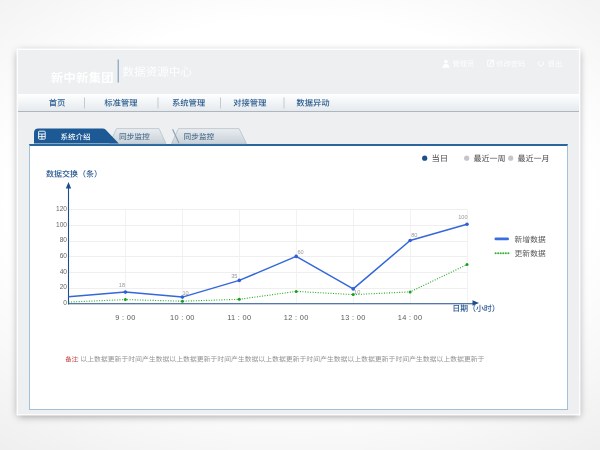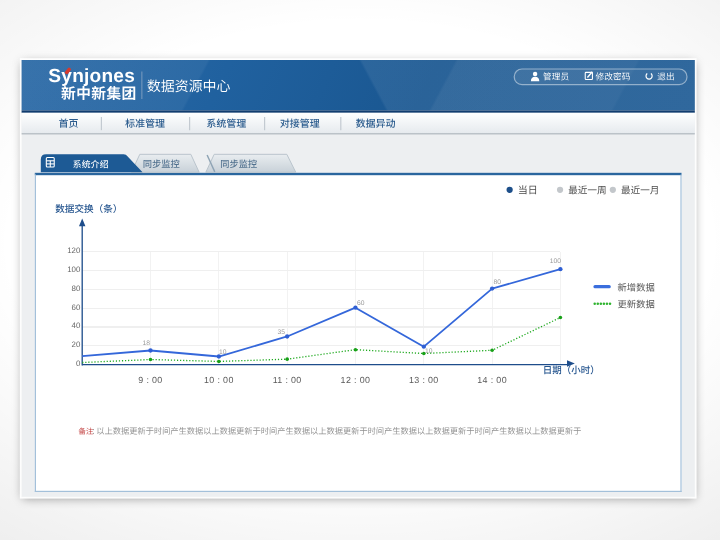--- a/index.html
+++ b/index.html
@@ -9,25 +9,20 @@
 #hdr .sheen{position:absolute;inset:0;background:linear-gradient(62deg,rgba(255,255,255,0) 52%,rgba(255,255,255,0.07) 52.4%,rgba(255,255,255,0.07) 100%),linear-gradient(118deg,rgba(255,255,255,0) 62%,rgba(255,255,255,0.05) 62.4%,rgba(255,255,255,0.05) 88%,rgba(255,255,255,0.02) 88.4%),linear-gradient(298deg,rgba(255,255,255,0) 73%,rgba(255,255,255,0.05) 73.4%,rgba(255,255,255,0.05) 100%)}
 #logo{position:absolute;left:22.3px;top:4.9px;color:#fff;font-weight:bold;font-size:15.9px;letter-spacing:0.2px}
 #logo .acc{position:absolute;left:15.2px;top:1.6px;width:2.7px;height:6.4px;background:#d63a2e;border-radius:1.3px;transform:rotate(40deg)}
 #pill{position:absolute;left:409.5px;top:7px;width:145px;height:13.5px;border:1px solid rgba(255,255,255,0.45);border-radius:7px;background:rgba(255,255,255,0.05)}
 #nav{position:absolute;left:0;top:44px;width:100%;height:18px;background:linear-gradient(#feffff,#e6eaee);border-bottom:1px solid #aeb7bf}
 #panel{position:absolute;left:10.5px;top:93.5px;width:539px;height:266.7px;background:#fff;border-top:2.2px solid #2a669e;border-left:1px solid #a3c0da;border-right:1px solid #a3c0da;border-bottom:1px solid #a3c0da}
 #ov{position:absolute;left:0;top:0;width:600px;height:450px}
 </style></head><body>
 <div id="vig"></div>
 <div id="app">
-  <div id="hdr">
-      <div class="sheen"></div>
-      <div id="logo">Synjones<span class="acc"></span></div>
-      <div id="pill"></div>
-    </div>
   <div id="nav"></div>
   <div id="panel"></div>
 </div>
 <svg id="ov" viewBox="0 0 600 450">
     <defs>
       <path id="g0" d="M267 220 362 187Q333 148 295 108Q257 68 217 34Q177 -1 139 -28Q130 -18 115 -7Q100 5 84 17Q68 28 56 35Q115 70 172 120Q229 169 267 220ZM629 176 705 225Q745 197 790 162Q834 126 874 91Q914 57 940 28L858 -29Q834 -1 796 35Q757 72 713 109Q669 146 629 176ZM459 300H555V28Q555 -8 546 -28Q536 -49 507 -61Q479 -72 439 -74Q399 -76 343 -76Q340 -55 329 -29Q319 -2 308 17Q337 16 363 15Q390 14 410 15Q430 15 439 15Q451 16 455 19Q459 22 459 31ZM795 842 863 763Q788 745 699 731Q610 718 512 708Q415 698 316 692Q217 685 124 681Q122 699 115 723Q108 748 100 764Q192 768 288 775Q385 782 478 791Q571 801 652 814Q734 826 795 842ZM132 237Q130 246 126 262Q121 277 115 294Q110 311 104 323Q131 327 164 340Q197 354 244 377Q270 389 320 417Q370 444 434 483Q498 523 565 570Q632 617 694 668L764 606Q627 501 482 418Q336 336 195 277V274Q195 274 185 271Q175 267 163 262Q151 256 142 250Q132 243 132 237ZM132 237 130 304 188 335 813 377Q811 360 811 338Q811 315 811 302Q667 291 563 283Q459 275 387 270Q316 264 270 259Q225 255 198 251Q172 248 157 245Q142 241 132 237ZM182 450Q180 459 176 474Q171 489 166 505Q160 521 156 532Q172 535 190 545Q208 555 230 571Q242 579 265 597Q289 615 318 640Q347 666 378 696Q409 726 435 757L514 712Q451 648 380 590Q308 533 238 492V489Q238 489 230 486Q221 482 210 476Q199 470 190 463Q182 456 182 450ZM182 450 181 512 229 539 583 556Q580 539 577 518Q574 497 573 483Q452 477 379 472Q306 467 267 463Q228 460 210 457Q192 454 182 450ZM654 443 726 480Q764 446 803 405Q842 365 874 326Q907 286 927 255L853 210Q833 242 801 283Q768 324 730 366Q691 408 654 443Z"></path>
       <path id="g1" d="M737 551 810 588Q837 553 865 512Q894 472 918 433Q943 394 957 364L877 321Q864 350 841 390Q818 430 791 472Q764 515 737 551ZM403 705H951V620H403ZM691 349H784V48Q784 27 787 21Q791 15 805 15Q809 15 820 15Q831 15 842 15Q853 15 858 15Q868 15 873 26Q878 36 881 66Q883 97 884 159Q898 147 922 137Q947 126 965 121Q961 48 952 8Q942 -33 922 -49Q902 -66 868 -66Q862 -66 851 -66Q840 -66 828 -66Q815 -66 804 -66Q794 -66 788 -66Q749 -66 728 -55Q707 -45 699 -20Q691 4 691 47ZM502 347H596Q593 266 583 199Q574 132 551 79Q528 25 487 -15Q445 -55 377 -85Q371 -72 361 -58Q352 -43 340 -29Q329 -16 318 -7Q378 16 413 49Q449 81 468 124Q486 167 493 223Q500 278 502 347ZM410 339 407 409 457 438 850 472Q851 454 854 432Q857 409 859 395Q748 384 672 377Q597 369 549 363Q502 358 474 354Q447 350 433 347Q420 343 410 339ZM588 825 677 847Q693 819 709 783Q725 748 733 724L639 697Q632 722 617 758Q603 794 588 825ZM410 339Q408 351 403 369Q397 386 391 404Q386 421 380 431Q396 434 414 441Q433 448 448 463Q459 472 480 499Q501 525 526 557Q551 590 574 621Q596 653 610 672H721Q701 644 674 607Q648 569 618 531Q589 492 562 457Q535 423 514 399Q514 399 503 396Q493 392 477 385Q462 379 447 371Q431 363 421 355Q410 347 410 339ZM67 177Q65 186 59 203Q54 219 48 237Q41 254 36 266Q54 270 72 287Q90 304 113 331Q125 345 149 375Q173 406 202 448Q231 491 261 540Q291 589 316 640L399 589Q343 489 272 394Q202 299 131 227V224Q131 224 121 220Q111 215 99 207Q86 200 76 192Q67 183 67 177ZM67 177 60 256 103 287 371 341Q369 321 369 297Q370 273 372 258Q280 237 224 224Q167 210 136 202Q105 194 90 188Q75 182 67 177ZM60 419Q57 429 52 446Q46 464 39 483Q33 502 26 515Q41 518 56 534Q70 550 86 575Q95 587 111 614Q127 642 146 680Q165 719 184 763Q204 806 218 850L315 806Q289 747 257 687Q224 626 189 571Q153 516 117 472V469Q117 469 108 464Q100 459 88 451Q77 442 69 434Q60 425 60 419ZM60 419 58 489 100 517 279 534Q276 516 273 493Q271 470 271 455Q210 447 172 442Q133 436 111 433Q90 429 78 425Q67 422 60 419ZM38 60Q80 72 134 88Q187 104 248 124Q308 143 369 163L386 82Q302 51 216 21Q130 -9 60 -34Z"></path>
       <path id="g2" d="M643 443H743V-85H643ZM268 441H367V318Q367 268 360 215Q353 161 331 108Q309 55 264 5Q219 -44 144 -85Q136 -74 122 -61Q108 -48 93 -35Q78 -23 66 -15Q135 21 175 62Q215 104 235 148Q255 192 261 236Q268 280 268 321ZM497 854 573 801Q522 719 443 643Q364 566 271 505Q178 443 81 405Q72 426 56 452Q40 478 23 496Q95 519 165 556Q235 593 297 641Q360 688 411 743Q463 797 497 854ZM544 790Q577 744 624 701Q672 658 729 621Q787 584 851 554Q916 525 982 508Q971 497 958 481Q945 465 934 449Q922 432 915 419Q846 441 781 475Q717 509 658 553Q599 597 548 649Q498 700 460 756Z"></path>
       <path id="g3" d="M67 177Q65 186 61 201Q56 215 50 231Q44 248 39 259Q58 262 77 279Q96 296 121 323Q135 336 160 367Q186 397 218 439Q250 481 282 531Q315 581 343 631L418 583Q355 483 280 388Q204 293 127 222V220Q127 220 118 216Q109 211 97 205Q86 198 76 191Q67 183 67 177ZM67 177 62 249 106 279 410 333Q407 315 407 293Q407 270 408 256Q305 235 241 222Q178 209 143 201Q109 193 93 187Q76 182 67 177ZM59 419Q57 428 51 444Q46 460 40 477Q34 494 29 505Q44 509 58 525Q73 541 90 566Q99 578 116 606Q133 633 154 672Q176 710 196 755Q217 799 233 843L318 801Q291 741 257 681Q223 621 187 566Q150 511 112 467V465Q112 465 104 460Q96 455 85 448Q74 441 67 433Q59 425 59 419ZM59 419 56 485 98 512 304 530Q300 513 298 492Q296 470 295 456Q226 448 182 442Q138 437 114 433Q90 429 78 425Q66 422 59 419ZM37 60Q82 69 140 81Q199 93 264 108Q330 122 396 137L405 58Q312 35 220 12Q128 -12 54 -30ZM492 47H872V-38H492ZM424 796H882V710H424ZM457 333H917V-80H824V248H546V-83H457ZM842 796H933Q933 796 933 782Q932 768 931 758Q927 649 921 581Q915 512 907 475Q898 438 885 423Q872 406 856 400Q840 393 819 390Q800 387 769 387Q738 387 704 388Q703 408 696 433Q689 457 677 476Q709 473 736 472Q763 471 775 471Q787 471 794 474Q801 476 807 482Q816 492 822 524Q828 555 833 618Q838 680 842 781ZM581 765H674Q668 700 655 641Q642 581 617 529Q592 478 549 436Q506 394 439 363Q431 380 414 402Q398 423 382 435Q441 460 478 494Q514 529 536 572Q557 614 567 663Q576 712 581 765Z"></path>
       <path id="g4" d="M248 615H753V534H248ZM298 441H385V45H298ZM345 441H703V115H345V195H616V362H345ZM82 794H881V705H174V-85H82ZM827 794H920V29Q920 -10 909 -33Q899 -56 874 -67Q849 -79 807 -82Q766 -85 702 -85Q700 -72 695 -55Q690 -38 683 -21Q676 -4 669 8Q713 6 751 6Q790 6 803 6Q816 7 821 13Q827 18 827 30Z"></path>

